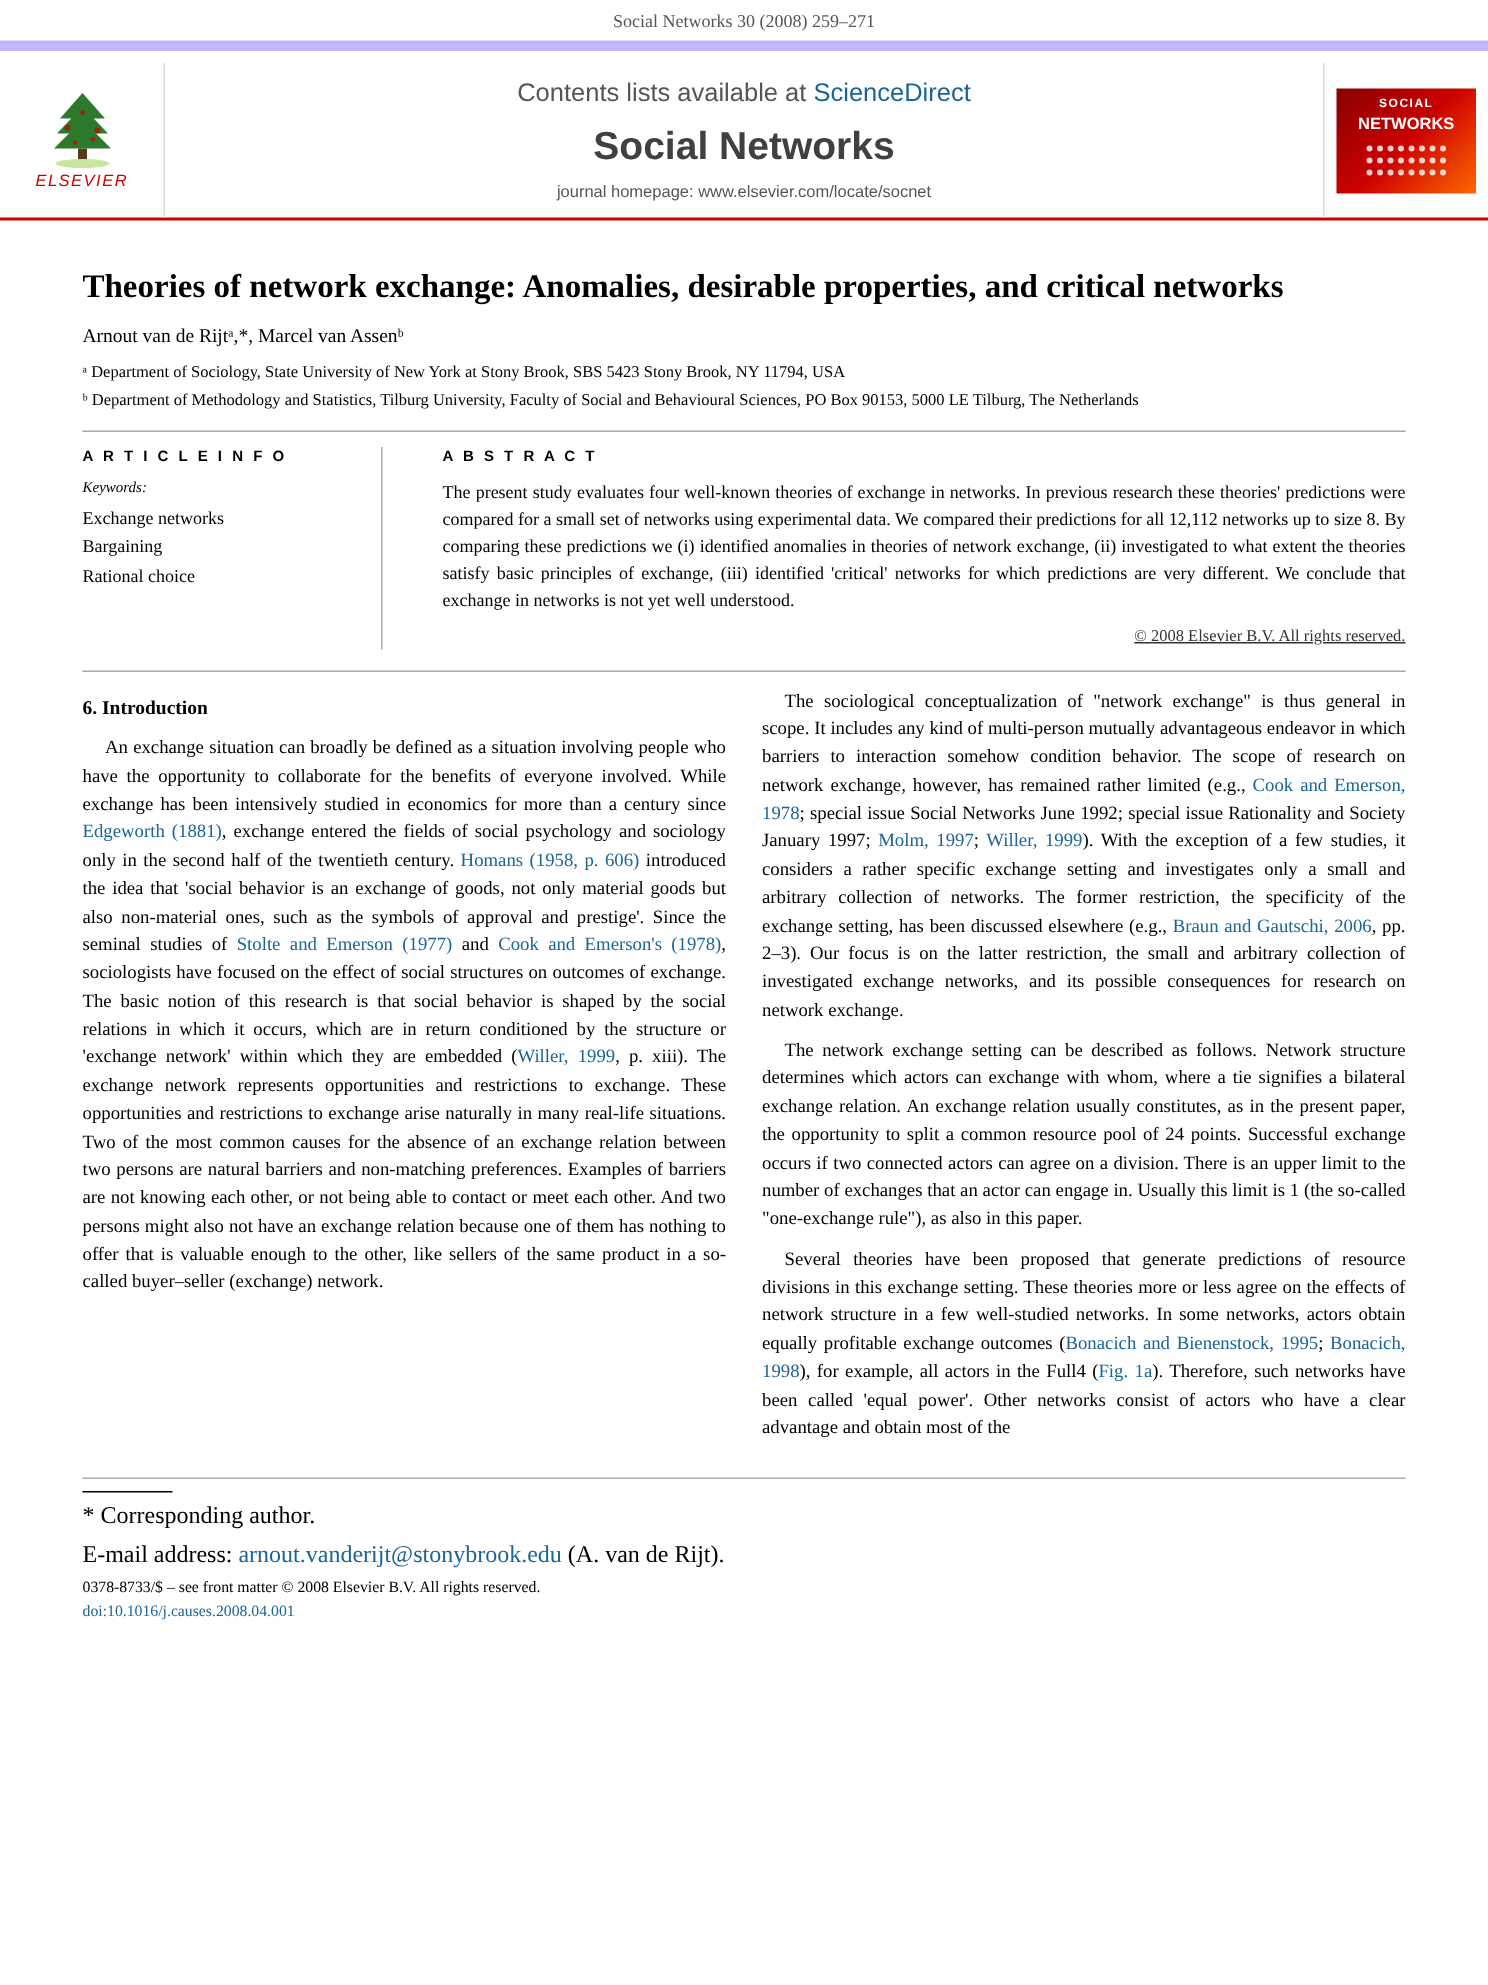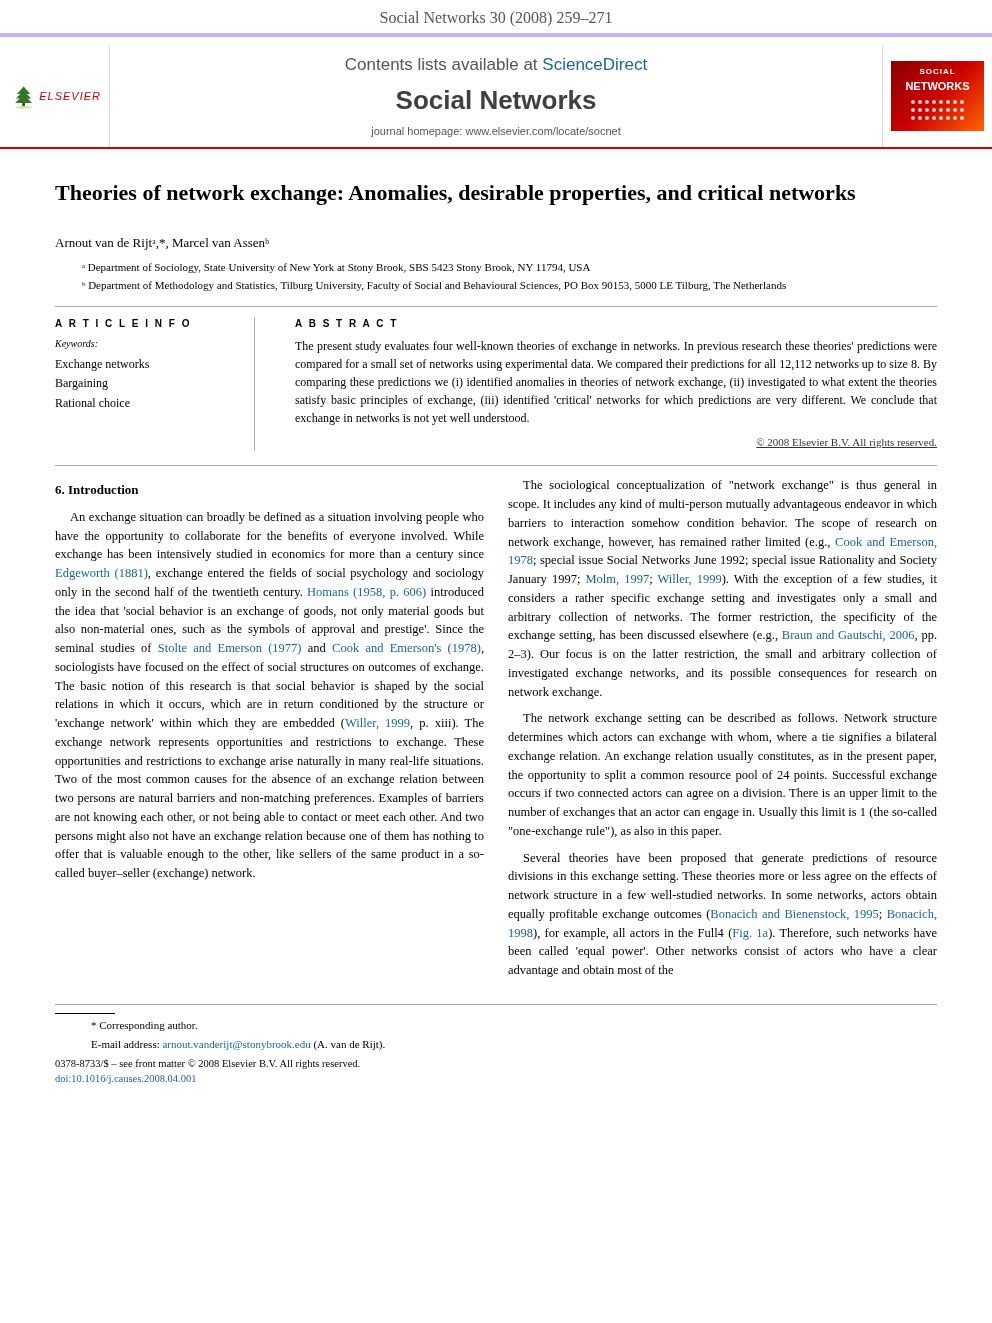--- a/index.html
+++ b/index.html
@@ -16,39 +16,39 @@
     .page-wrapper {
       width: 992px;
       min-height: 1323px;
       background: #fff;
       padding: 0;
     }
 
     
     .top-bar {
       text-align: center;
-      font-size: 16px;
+      font-size: 12px;
       color: #555;
       padding: 6px 0 4px;
-      border-bottom: 4px solid #c4b5fd;
+      border-bottom: 7px solid #c4b5fd;
     }
 
     
     .journal-header {
       display: flex;
       align-items: stretch;
       border-bottom: 2px solid #c00;
       padding: 8px 0 0 0;
     }
 
     .journal-header .elsevier-logo {
       width: 110px;
       min-width: 110px;
       display: flex;
-      flex-direction: row;
+      flex-direction: column;
       align-items: center;
       justify-content: center;
       padding: 8px;
       border-right: 1px solid #ddd;
     }
 
     .elsevier-logo-tree {
       width: 70px;
       height: 55px;
     }
@@ -132,35 +132,34 @@
 
     
     .main-content {
       padding: 20px 55px 20px 55px;
     }
 
     
     .article-title {
       font-size: 22px;
       font-weight: bold;
-      margin-bottom: 26px;
+      margin-bottom: 10px;
       line-height: 1.3;
       margin-top: 10px;
     }
 
     .authors {
       font-size: 13px;
       margin-bottom: 6px;
     }
 
     .affiliations {
       font-size: 11px;
       margin-bottom: 12px;
       line-height: 1.5;
-      margin-left: 27px;
     }
 
     .affiliation-line {
       margin-bottom: 2px;
     }
 
     
     .divider {
       border: none;
       border-top: 1px solid #aaa;
@@ -257,23 +256,22 @@
     }
 
     
     .footer-area {
       margin-top: 16px;
       padding-top: 8px;
       border-top: 1px solid #aaa;
     }
 
     .footnote-line {
-      font-size: 11px;
+      font-size: 16px;
       margin-bottom: 3px;
-      margin-left: 36px;
     }
 
     .footnote-divider {
       width: 60px;
       border: none;
       border-top: 1px solid #000;
       margin-bottom: 4px;
     }
 
     .doi-line {

